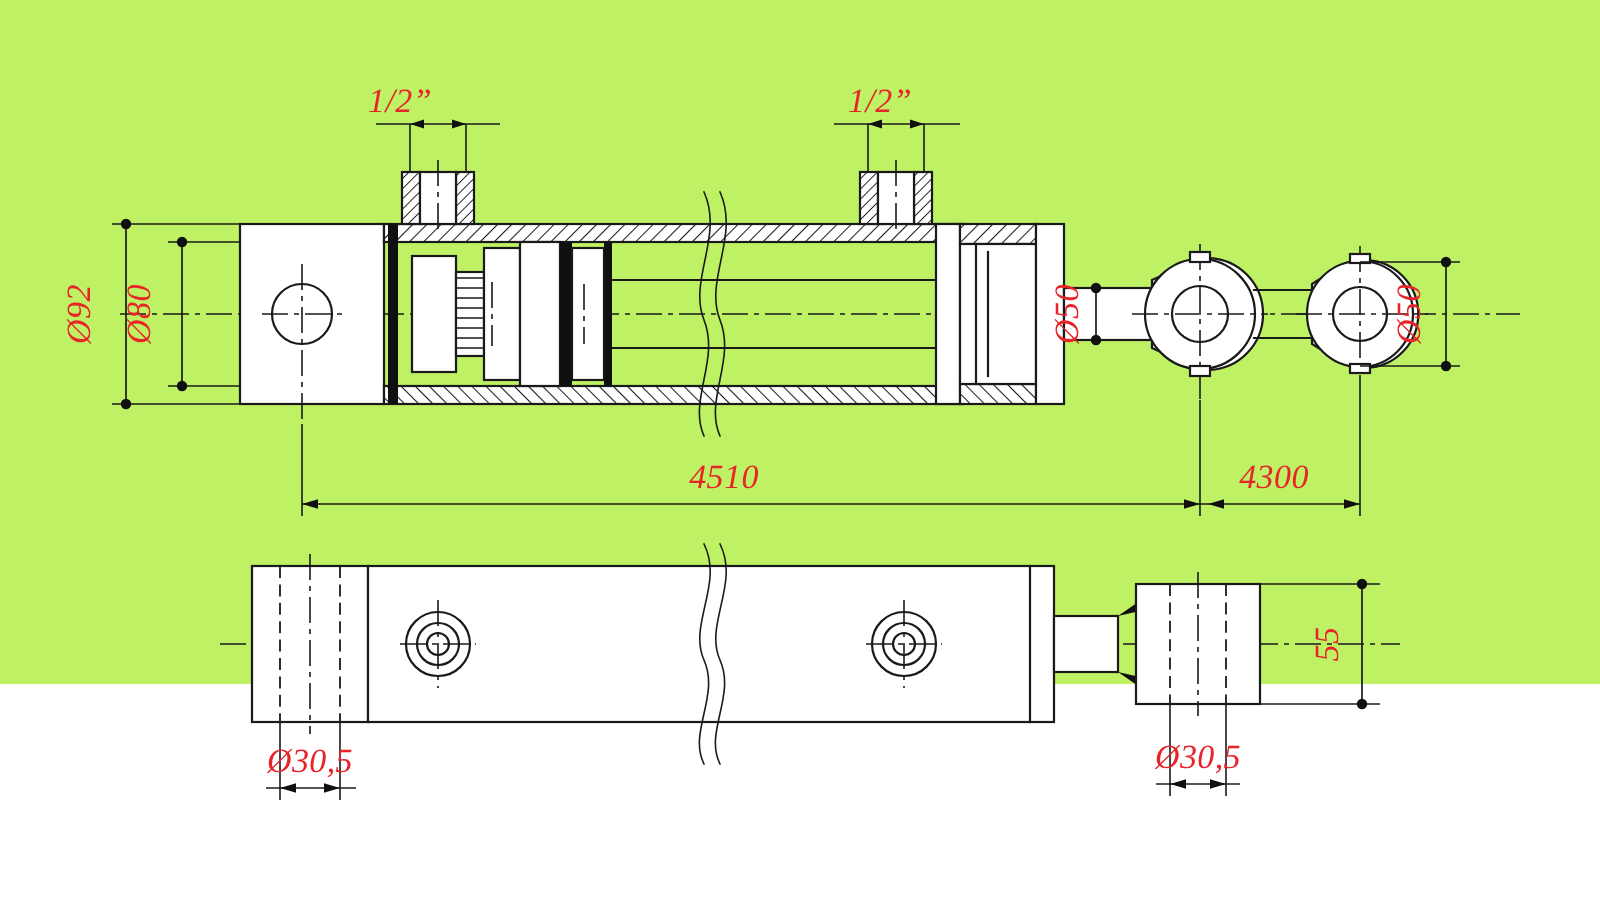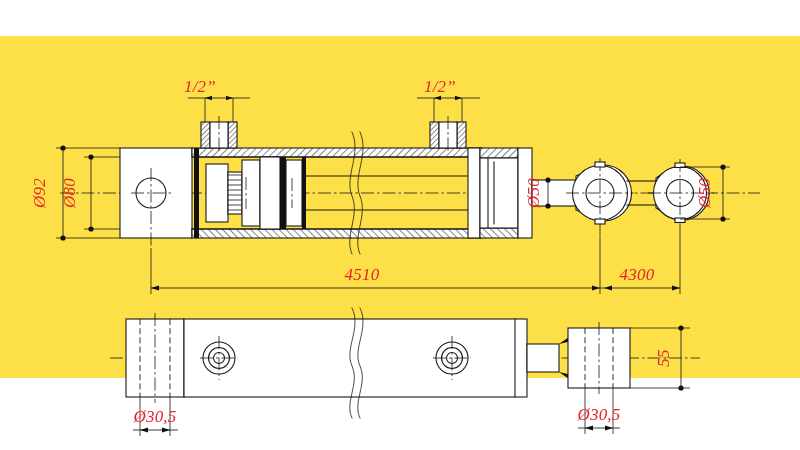--- a/index.html
+++ b/index.html
@@ -10,22 +10,21 @@
   body {
     width: 800px;
     height: 450px;
     overflow: hidden;
     font-family: "Liberation Sans", sans-serif;
   }
   #drawing-root {
     position: relative;
     width: 800px;
     height: 342px;
-    background: #fde047;
-    margin-top: 36px;
+    background: #bef264;
   }
   svg.drawing {
     display: block;
     width: 800px;
     height: 450px;
   }
   
   .ln {
     fill: none;
     stroke: #1a1a1a;

